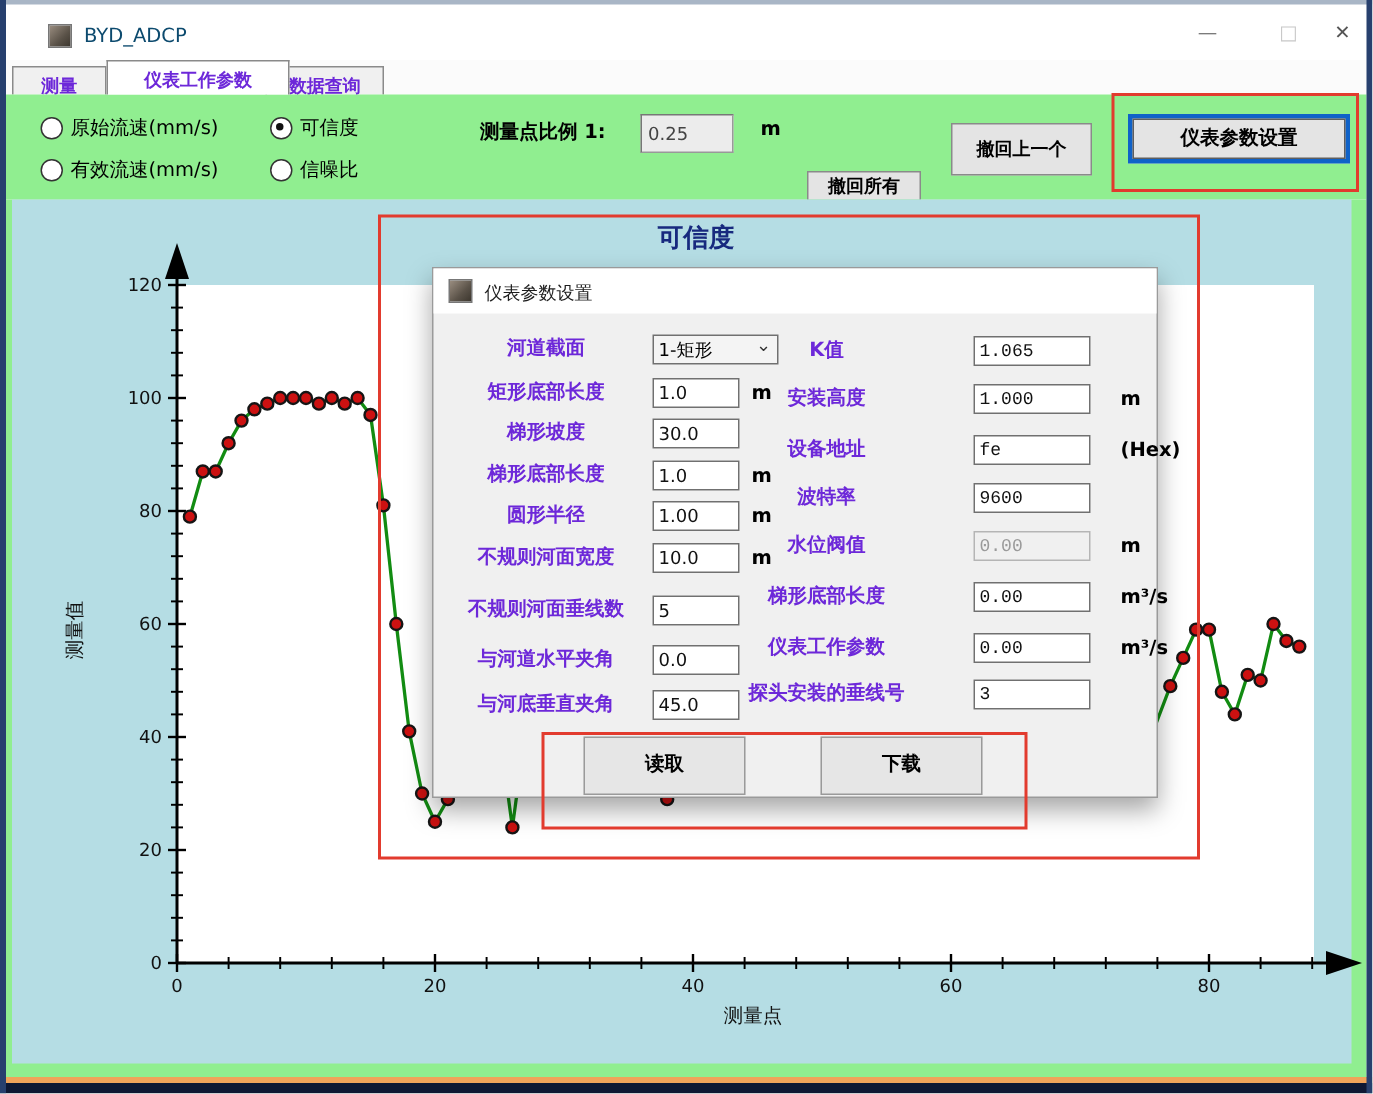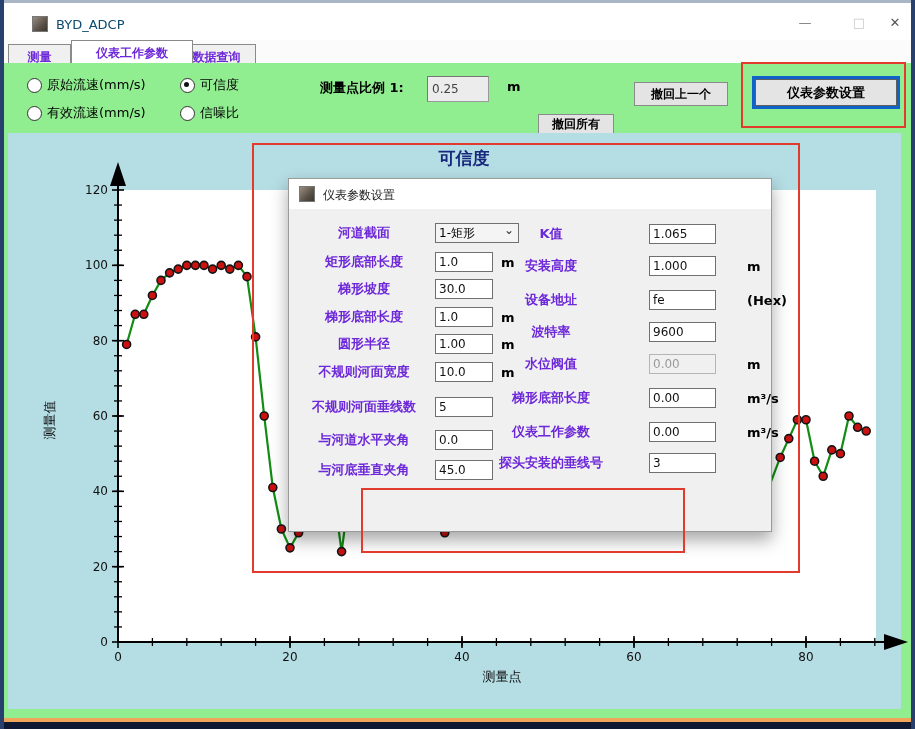--- a/index.html
+++ b/index.html
@@ -48,21 +48,21 @@
   .dialog{left:288px;top:178px;width:484px;height:354px;background:#f0f0f0;border:1px solid #9a9a9a;box-shadow:0 8px 16px rgba(0,0,0,.35);z-index:4;}
   .dlg-titlebar{left:0;top:0;width:100%;height:30px;background:#ffffff;}
   .dlg-icon{left:10px;top:7px;width:16px;height:16px;background:linear-gradient(135deg,#9a8d80,#5a5248 60%,#3c362e);border:1px solid #777;}
   .dlg-title{left:34px;top:8px;font-size:12px;color:#1c1c1c;}
   .drow{position:absolute;height:20px;}
   .dlabel{position:absolute;top:0;height:20px;line-height:20px;font-size:13px;font-weight:bold;color:#6d28d9;text-align:center;}
   .l .dlabel{left:8px;width:134px;}
   .r .dlabel{left:168px;width:188px;}
   .dinput{position:absolute;top:0;height:20px;border:1px solid #707070;background:#fff;font-size:12px;color:#111;padding:1px 3px;box-sizing:border-box;font-family:"DejaVu Sans",sans-serif;}
   .l .dinput{left:146px;width:58px;}
-  .r .dinput{left:360px;width:67px;}
+  .r .dinput{left:360px;width:78px;font-family:Liberation Mono, monospace;}
   .dinput:disabled,.dinput.dis{background:#f0f0f0;color:#9a9a9a;border-color:#b5b5b5;}
   .dunit{position:absolute;top:1px;height:20px;line-height:20px;font-size:13px;font-weight:bold;color:#000;}
   .l .dunit{left:212px;}
   .r .dunit{left:458px;}
   .dselect{position:absolute;left:146px;top:0;width:84px;height:20px;border:1px solid #707070;background:#f4f4f4;font-size:12px;line-height:18px;padding:0 3px;cursor:pointer;box-sizing:border-box;}
   .chev{position:absolute;right:4px;top:-3px;font-size:12px;color:#333;}
   .dlg-btn{position:absolute;width:106px;height:37px;background:#e6e6e6;border:1px solid #9a9a9a;font-size:13px;font-weight:bold;text-align:center;line-height:35px;cursor:pointer;}
 </style>
 </head>
 <body>
@@ -91,21 +91,21 @@
     <div class="radio" style="left:23px;top:43px;"></div>
     <div class="rlabel" style="left:43px;top:41px;">有效流速(mm/s)</div>
     <div class="radio" style="left:176px;top:43px;"></div>
     <div class="rlabel" style="left:196px;top:41px;">信噪比</div>
 
     <div class="rlabel scale-label" style="left:316px;top:16px;">测量点比例 1:</div>
     <input class="abs scale-input" style="left: 423px; top: 13px;" value="0.25">
     <div class="rlabel unit-m" style="left:503px;top:16px;">m</div>
 
     <button class="wbtn" style="left:534px;top:19px;width:76px;height:21px;margin-top:32px;">撤回所有</button>
-    <button class="wbtn" style="left:630px;top:19px;width:94px;height:24px;">撤回上一个</button>
+    <button class="wbtn" style="left:630px;top:19px;width:94px;height:35px;">撤回上一个</button>
     <div class="abs param-ring" style="left:748px;top:13px;">
       <div class="param-inner">仪表参数设置</div>
     </div>
   </div>
 
   <div class="abs greenbg"></div>
   <div class="abs bluepanel"></div>
 
   <div class="abs chartwrap">
     <svg id="chart" width="915" height="729" viewBox="0 0 915 729">
@@ -318,20 +318,22 @@
     <div class="drow r" style="top:243px;">
       <span class="dlabel">仪表工作参数</span>
       <input class="dinput" value="0.00" style="">
       <span class="dunit">m³/s</span>
     </div>
     <div class="drow r" style="top:274px;">
       <span class="dlabel">探头安装的垂线号</span>
       <input class="dinput" value="3" style="">
     </div>
 
+    <div class="dlg-btn" style="left:100px;top:312px;">读取</div>
+    <div class="dlg-btn" style="left:258px;top:312px;">下载</div>
   </div>
 
   <div class="abs ann ann-dlgbtn"></div>
 
   <div class="abs edge-top"></div>
   <div class="abs edge-orange"></div>
   <div class="abs edge-bottom"></div>
   <div class="abs edge-left"></div>
   <div class="abs edge-right"></div>
 </div>

